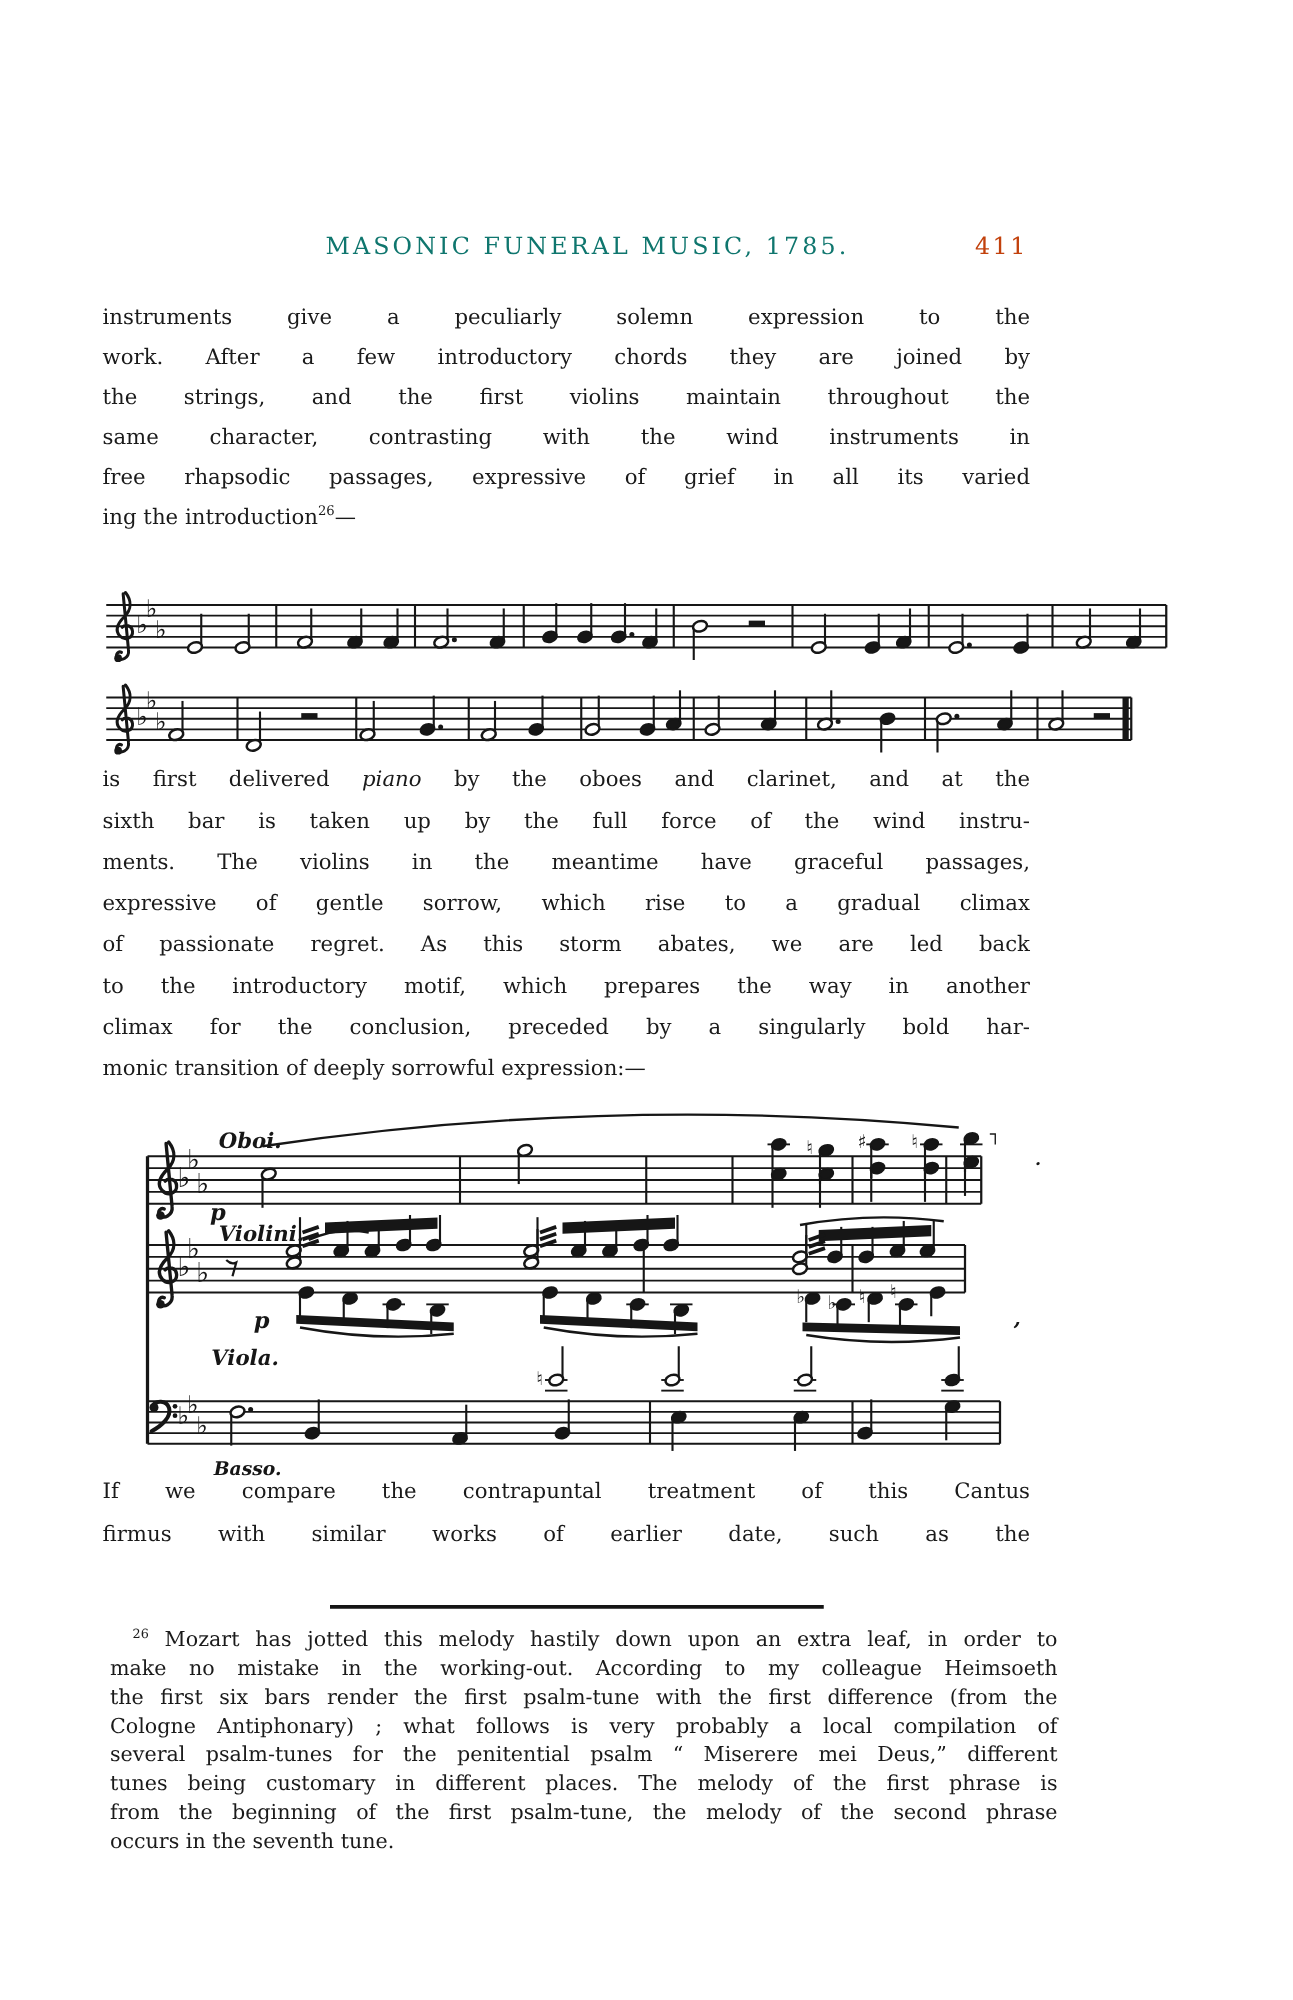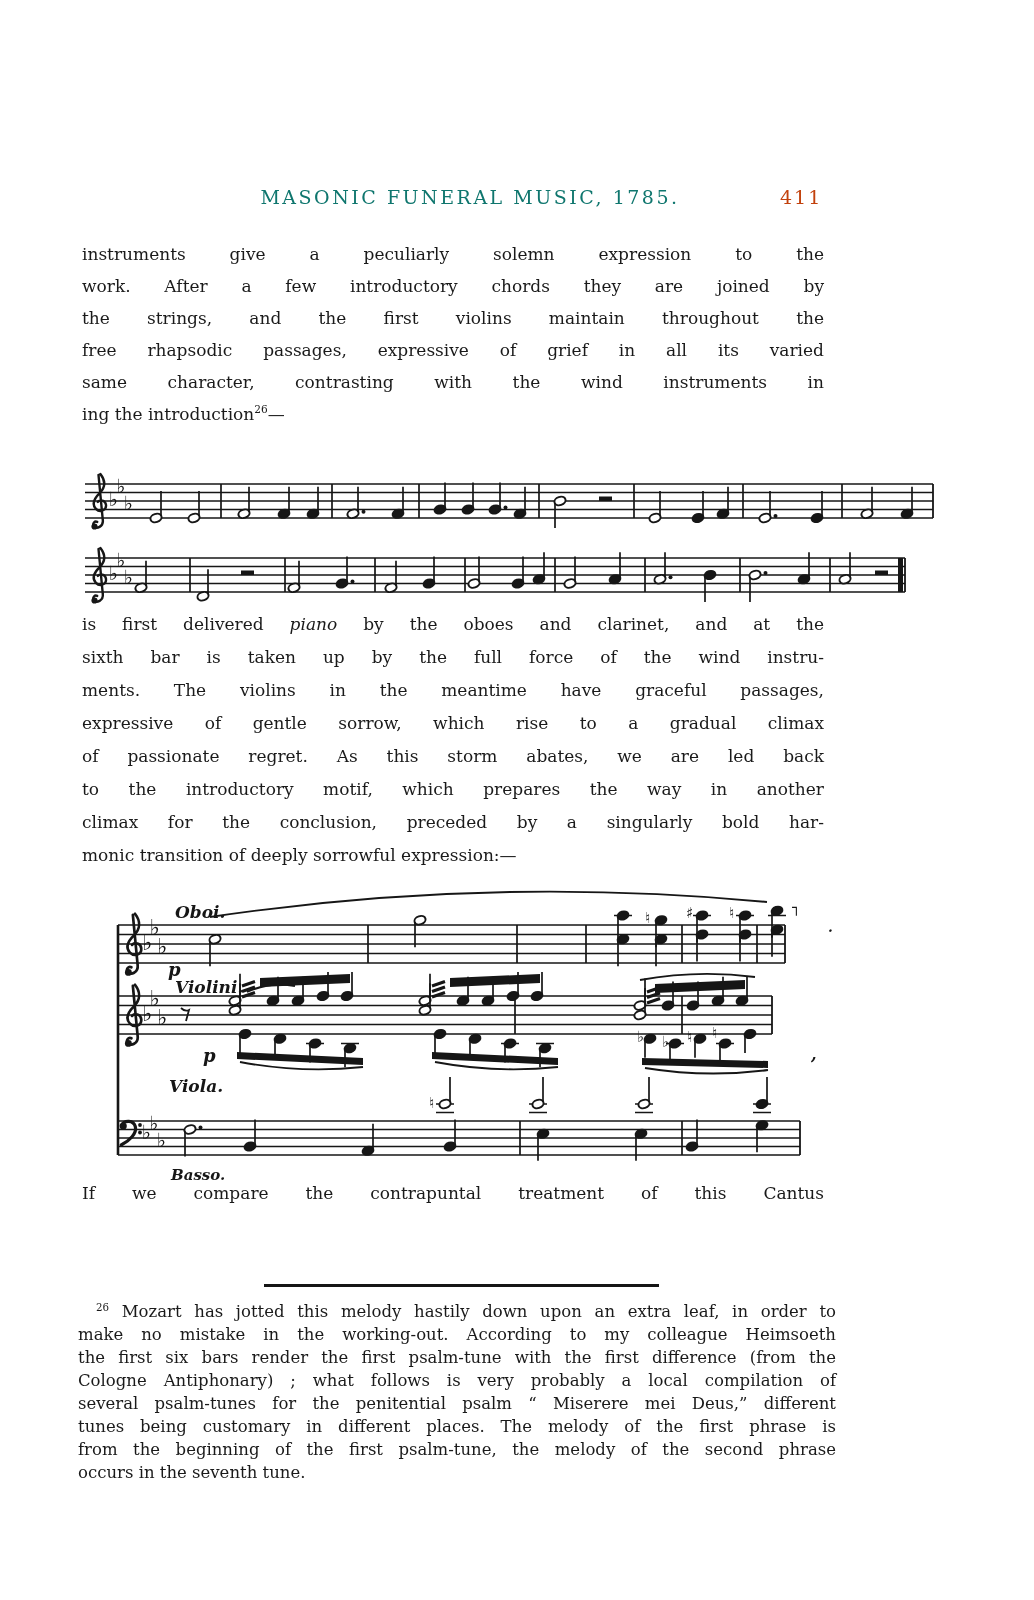--- a/index.html
+++ b/index.html
@@ -17,39 +17,39 @@
   .para{left:82px;width:742px;font-size:17px;}
   .para .tline{text-align:justify;text-align-last:justify;}
   .para .tline.tline-last{text-align-last:left;}
   #para1{top:238px;line-height:32px;}
   #para2{top:608px;line-height:33px;}
   #para3{top:1176px;line-height:35px;}
   .music{overflow:visible;}
   #music1{left:80px;top:452px;width:880px;height:158px;}
   #music2{left:95px;top:862px;width:910px;height:335px;}
   .fn-sep{left:264px;top:1284px;width:395px;height:3px;background:#151515;}
-  #footnote{left:78px;top:1300px;width:758px;font-size:16.5px;line-height:23px;}
+  #footnote{left:88px;top:1300px;width:758px;font-size:16.5px;line-height:23px;}
   #footnote .tline{text-align:justify;text-align-last:justify;}
   #footnote .tline.tline-last{text-align-last:left;}
   #footnote .tline.fn-first{text-indent:18px;}
   sup{font-size:62%;vertical-align:super;line-height:0;}
   i{font-style:italic;}
 </style>
 </head>
 <body>
 
 <div class="abs header-title">MASONIC FUNERAL MUSIC, 1785.</div>
 <div class="abs page-number">411</div>
 
 <div id="para1" class="abs para">
     <div class="tline">instruments give a peculiarly solemn expression to the</div>
     <div class="tline">work.  After a few introductory chords they are joined by</div>
     <div class="tline">the strings, and the first violins maintain throughout the</div>
+    <div class="tline">same character, contrasting with the wind instruments in</div>
     <div class="tline">free rhapsodic passages, expressive of grief in all its varied</div>
-    <div class="tline">same character, contrasting with the wind instruments in</div>
     <div class="tline tline-last">ing the introduction<sup>26</sup>—</div>
   </div>
 
 <div id="music1" class="abs music"><svg width="880" height="158" overflow="visible">
       <line x1="5" y1="32" x2="853" y2="32" stroke="#161616" stroke-width="1.5"></line>
       <line x1="5" y1="40.5" x2="853" y2="40.5" stroke="#161616" stroke-width="1.5"></line>
       <line x1="5" y1="49" x2="853" y2="49" stroke="#161616" stroke-width="1.5"></line>
       <line x1="5" y1="57.5" x2="853" y2="57.5" stroke="#161616" stroke-width="1.5"></line>
       <line x1="5" y1="66" x2="853" y2="66" stroke="#161616" stroke-width="1.5"></line>
       <line x1="141" y1="32" x2="141" y2="66" stroke="#161616" stroke-width="1.7"></line>
@@ -388,20 +388,21 @@
       <text x="108" y="200" font-size="18" fill="#161616" font-style="italic" font-weight="bold" font-family="DejaVu Serif, serif">p</text>
       <text x="74" y="230" font-size="17" fill="#161616" font-style="italic" font-weight="bold" font-family="DejaVu Serif, serif">Viola.</text>
       <text x="76" y="318" font-size="15" fill="#161616" font-style="italic" font-weight="bold" font-family="DejaVu Serif, serif">Basso.</text>
       <text x="697" y="50" font-size="14" fill="#161616" font-style="italic" font-weight="bold" font-family="DejaVu Serif, serif">┐</text>
       <text x="716" y="198" font-size="16" fill="#161616" font-style="italic" font-weight="bold" font-family="DejaVu Serif, serif">,</text>
       <text x="733" y="70" font-size="14" fill="#161616" font-style="italic" font-weight="bold" font-family="DejaVu Serif, serif">.</text>
     </svg></div>
 
 <div id="para3" class="abs para">
     <div class="tline">If we compare the  contrapuntal treatment of this Cantus</div>
+    <div class="tline">firmus with similar works of earlier date, such as the</div>
   </div>
 
 <div class="abs fn-sep"></div>
 
 <div id="footnote" class="abs">
     <div class="tline fn-first"><sup>26</sup> Mozart has jotted this melody hastily down upon an extra leaf, in order to</div>
     <div class="tline">make no mistake in the working-out.   According to my colleague Heimsoeth</div>
     <div class="tline">the first six bars render the first psalm-tune with the first difference (from the</div>
     <div class="tline">Cologne Antiphonary) ;  what follows is very probably a local compilation of</div>
     <div class="tline">several psalm-tunes for the penitential psalm “ Miserere mei Deus,” different</div>

